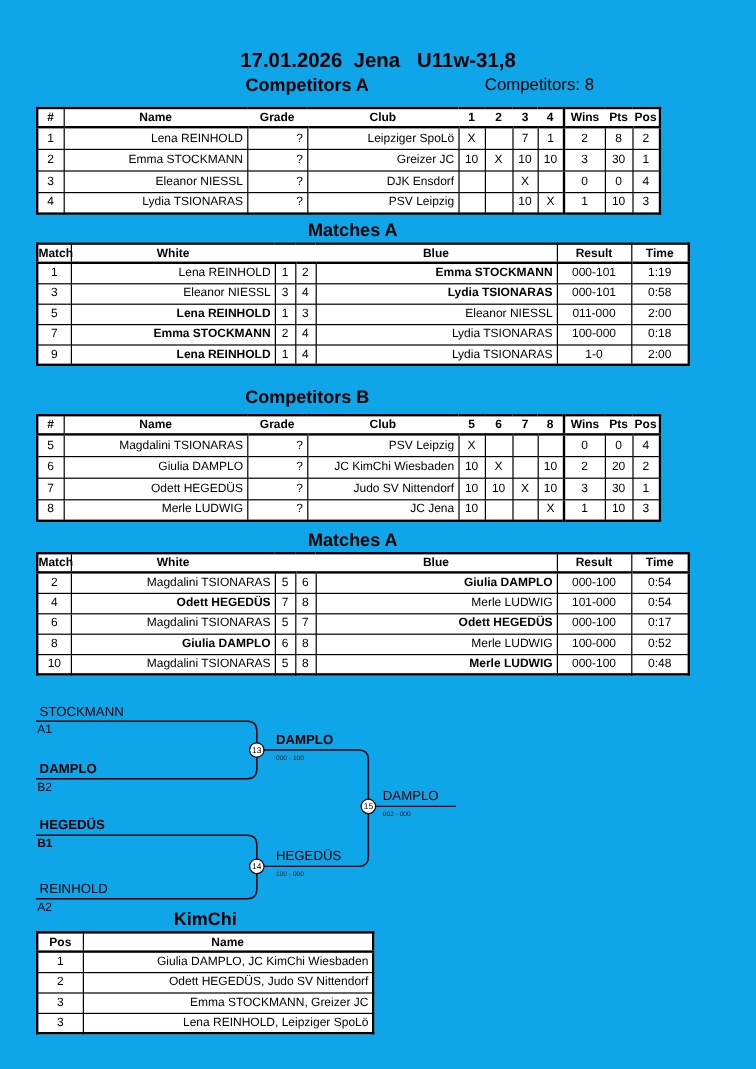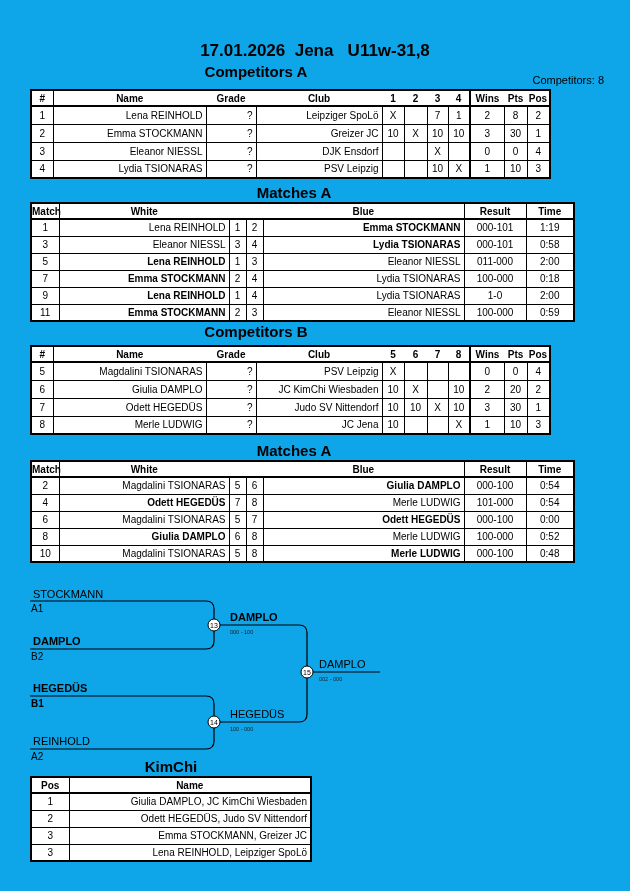--- a/index.html
+++ b/index.html
@@ -1,21 +1,21 @@
 <!DOCTYPE html>
 <html><head>
 <meta charset="utf-8">
 <style>
   html,body{margin:0;padding:0;background:#fff;}
   .sheet{position:relative;width:630px;height:891px;background:#0ea5e9;
          font-family:"Liberation Sans","DejaVu Sans",sans-serif;color:#000;overflow:hidden;}
   .abs{position:absolute;}
   .page-title{top:41px;left:0;width:630px;text-align:center;font-size:17px;font-weight:bold;white-space:pre;}
   .sec-title{font-size:15px;font-weight:bold;text-align:center;white-space:nowrap;}
-  .count{top:62px;left:404px;width:200px;text-align:right;font-size:11px;margin-top:12px;}
+  .count{top:62px;left:404px;width:200px;font-size:14px;}
 
   table.grid{border-collapse:collapse;table-layout:fixed;border:2px solid #000;font-size:10px;background:#fff;}
   .grid th{font-weight:bold;border:none;border-bottom:2px solid #000;padding:0;white-space:nowrap;text-align:center;}
   .grid td{border:1px solid #000;padding:0 3px;white-space:nowrap;overflow:hidden;text-align:center;}
   .grid .hbr{border-right:1px solid #000;}
   .grid th.tl{border-left:2px solid #000;}
   .grid td.tl{border-left:2px solid #000;}
   .grid td.l{text-align:right;padding-left:5px;}
   .comp thead tr{height:16px;} .comp tbody tr{height:18px;}
   .mtab thead tr{height:16px;} .mtab tbody tr{height:17px;}
@@ -184,29 +184,20 @@
       </tr>
         <tr>
         <td>9</td>
         <td class="l b">Lena REINHOLD</td>
         <td>1</td>
         <td>4</td>
         <td class="l">Lydia TSIONARAS</td>
         <td>1-0</td>
         <td>2:00</td>
       </tr>
-        <tr>
-        <td>11</td>
-        <td class="l b">Emma STOCKMANN</td>
-        <td>2</td>
-        <td>3</td>
-        <td class="l">Eleanor NIESSL</td>
-        <td>100-000</td>
-        <td>0:59</td>
-      </tr>
       </tbody>
   </table>
 
   <div class="abs sec-title" style="top:323px;left:0;width:512px;">Competitors B</div>
   <table class="abs grid comp" style="top:345px;left:30px;width:519px;">
     <colgroup>
         <col style="width:22px">
         <col style="width:153px">
         <col style="width:50px">
         <col style="width:126px">
@@ -332,21 +323,21 @@
         <td>101-000</td>
         <td>0:54</td>
       </tr>
         <tr>
         <td>6</td>
         <td class="l">Magdalini TSIONARAS</td>
         <td>5</td>
         <td>7</td>
         <td class="l b">Odett HEGEDÜS</td>
         <td>000-100</td>
-        <td>0:00</td>
+        <td>0:17</td>
       </tr>
         <tr>
         <td>8</td>
         <td class="l b">Giulia DAMPLO</td>
         <td>6</td>
         <td>8</td>
         <td class="l">Merle LUDWIG</td>
         <td>100-000</td>
         <td>0:52</td>
       </tr>

